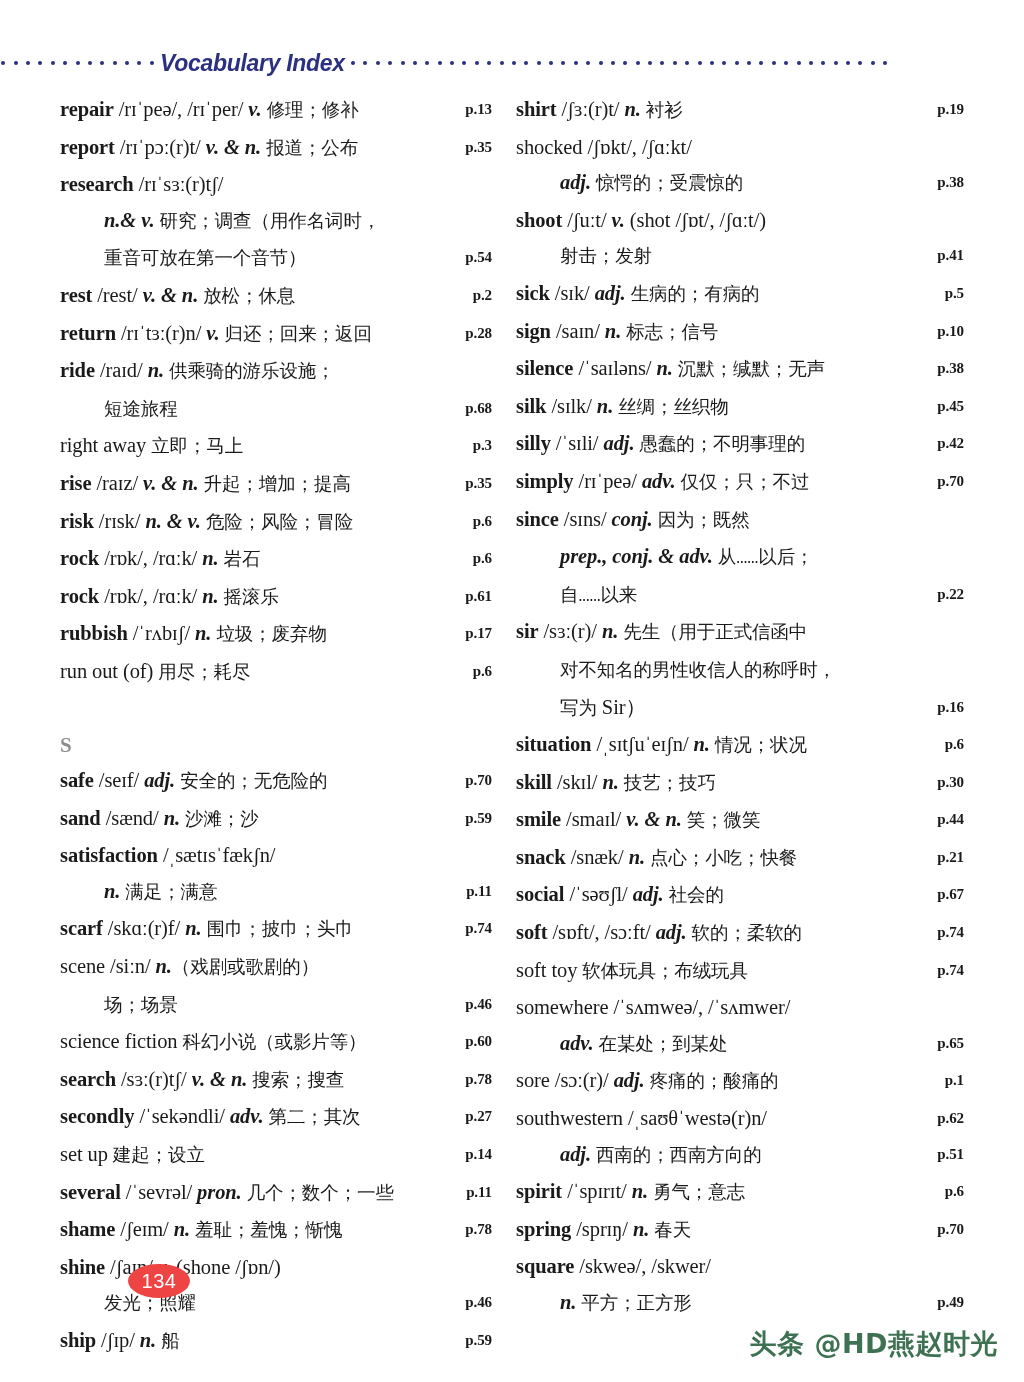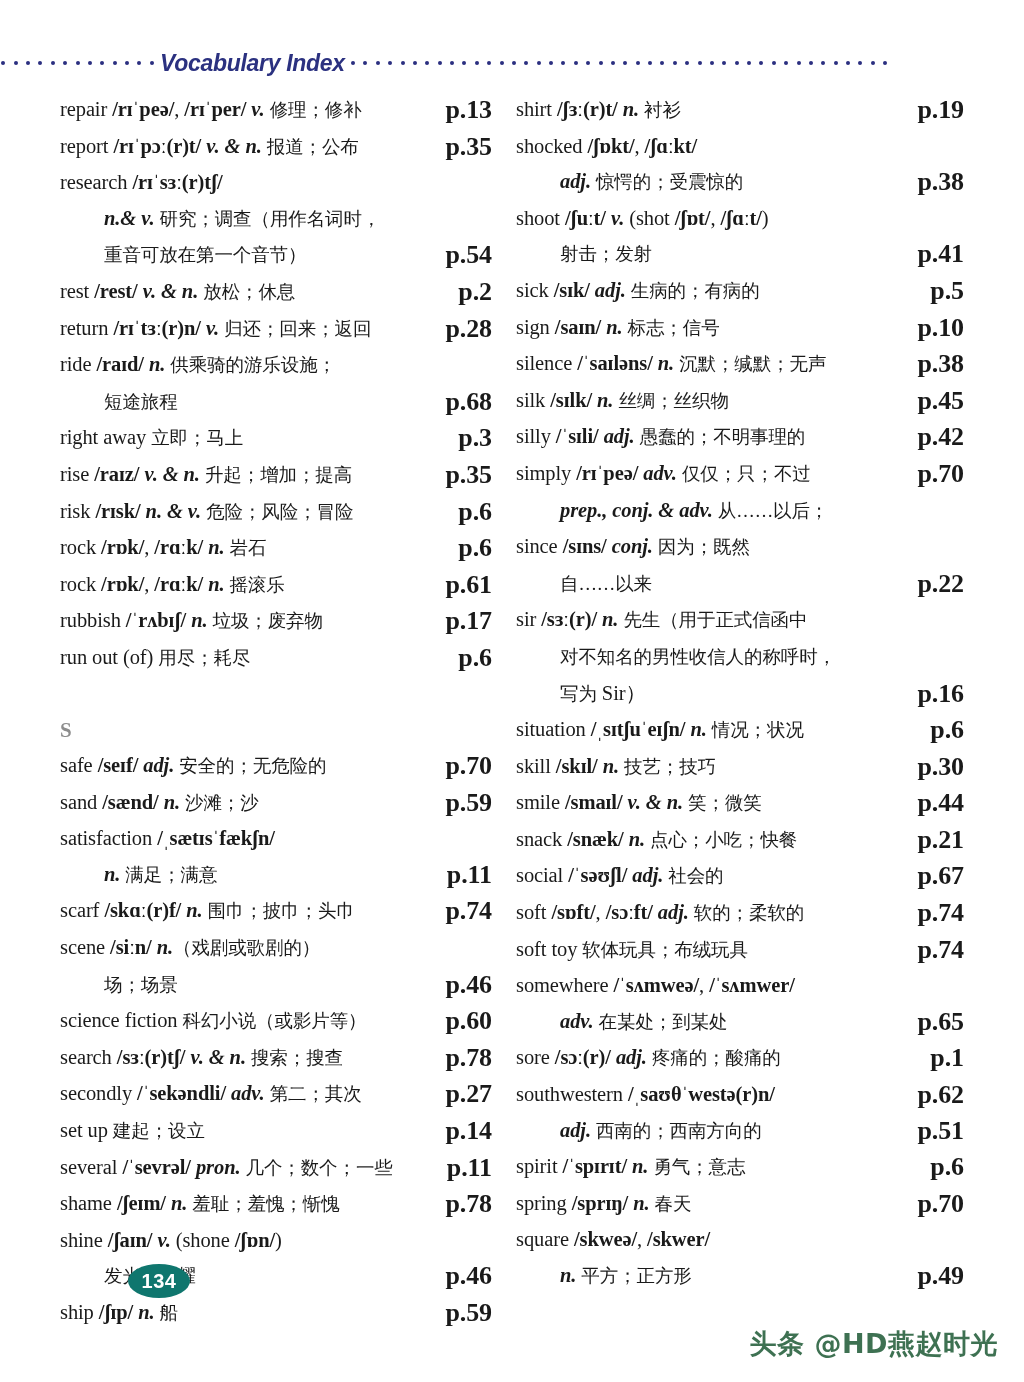--- a/index.html
+++ b/index.html
@@ -78,53 +78,53 @@
     letter-spacing: -0.1px;
   }
   .entry .txt { display: inline; }
   .entry.cont .txt { padding-left: 44px; }
 
   .pg {
     position: absolute;
     right: 0;
     top: 0;
     font-weight: bold;
-    font-size: 26px;
-    white-space: nowrap;
-  }
-
-  
-  .hw       { font-weight: normal; }
+    font-size: 15px;
+    white-space: nowrap;
+  }
+
+  
+  .hw       { font-weight: bold; }
   .hw-plain { font-weight: normal; }
-  .ipa      { font-weight: bold; }
+  .ipa      { font-weight: normal; }
   .pos      { font-style: italic; font-weight: bold; }
-  .cn       { font-family: Liberation Serif, serif;
+  .cn       { font-family: Liberation Mono, monospace;
               font-size: 18.5px; }
 
   .section-letter {
     font-size: 21px;
     font-weight: bold;
     color: #8d8d8d;
     line-height: 35.6px;
     margin-top: 18px;
   }
   .spacer { height: 18px; }
 
   
   .page-badge {
     position: absolute;
     left: 128px;
     top: 1264px;
     width: 62px;
     height: 34px;
     border-radius: 50%;
-    background: #0f766e;
+    background: #ef4444;
     color: #ffffff;
     font-family: "Liberation Sans", "DejaVu Sans", sans-serif;
-    font-weight: bold;
+    font-weight: normal;
     font-size: 20px;
     display: flex;
     align-items: center;
     justify-content: center;
     letter-spacing: 0.5px;
   }
   .watermark {
     position: absolute;
     right: 26px;
     top: 1326px;
@@ -253,22 +253,22 @@
       <div class="entry"><span class="txt"><span class="hw-plain">shocked</span> <span class="ipa">/ʃɒkt/</span>, <span class="ipa">/ʃɑːkt/</span></span></div>
       <div class="entry cont"><span class="txt"><span class="pos">adj.</span> <span class="cn">惊愕的；受震惊的</span></span><span class="pg">p.38</span></div>
       <div class="entry"><span class="txt"><span class="hw">shoot</span> <span class="ipa">/ʃuːt/</span> <span class="pos">v.</span> (shot <span class="ipa">/ʃɒt/</span>, <span class="ipa">/ʃɑːt/</span>)</span></div>
       <div class="entry cont"><span class="txt"><span class="cn">射击；发射</span></span><span class="pg">p.41</span></div>
       <div class="entry"><span class="txt"><span class="hw">sick</span> <span class="ipa">/sɪk/</span> <span class="pos">adj.</span> <span class="cn">生病的；有病的</span></span><span class="pg">p.5</span></div>
       <div class="entry"><span class="txt"><span class="hw">sign</span> <span class="ipa">/saɪn/</span> <span class="pos">n.</span> <span class="cn">标志；信号</span></span><span class="pg">p.10</span></div>
       <div class="entry"><span class="txt"><span class="hw">silence</span> <span class="ipa">/ˈsaɪləns/</span> <span class="pos">n.</span> <span class="cn">沉默；缄默；无声</span></span><span class="pg">p.38</span></div>
       <div class="entry"><span class="txt"><span class="hw">silk</span> <span class="ipa">/sɪlk/</span> <span class="pos">n.</span> <span class="cn">丝绸；丝织物</span></span><span class="pg">p.45</span></div>
       <div class="entry"><span class="txt"><span class="hw">silly</span> <span class="ipa">/ˈsɪli/</span> <span class="pos">adj.</span> <span class="cn">愚蠢的；不明事理的</span></span><span class="pg">p.42</span></div>
       <div class="entry"><span class="txt"><span class="hw">simply</span> <span class="ipa">/rɪˈpeə/</span> <span class="pos">adv.</span> <span class="cn">仅仅；只；不过</span></span><span class="pg">p.70</span></div>
+      <div class="entry"><span class="txt"><span class="hw">since</span> <span class="ipa">/sɪns/</span> <span class="pos">conj.</span> <span class="cn">因为；既然</span></span></div>
       <div class="entry cont"><span class="txt"><span class="pos">prep.,</span> <span class="pos">conj. &amp; adv.</span> <span class="cn">从……以后；</span></span></div>
-      <div class="entry"><span class="txt"><span class="hw">since</span> <span class="ipa">/sɪns/</span> <span class="pos">conj.</span> <span class="cn">因为；既然</span></span></div>
       <div class="entry cont"><span class="txt"><span class="cn">自……以来</span></span><span class="pg">p.22</span></div>
       <div class="entry"><span class="txt"><span class="hw">sir</span> <span class="ipa">/sɜː(r)/</span> <span class="pos">n.</span> <span class="cn">先生（用于正式信函中</span></span></div>
       <div class="entry cont"><span class="txt"><span class="cn">对不知名的男性收信人的称呼时，</span></span></div>
       <div class="entry cont"><span class="txt"><span class="cn">写为</span> Sir）</span><span class="pg">p.16</span></div>
       <div class="entry"><span class="txt"><span class="hw">situation</span> <span class="ipa">/ˌsɪtʃuˈeɪʃn/</span> <span class="pos">n.</span> <span class="cn">情况；状况</span></span><span class="pg">p.6</span></div>
       <div class="entry"><span class="txt"><span class="hw">skill</span> <span class="ipa">/skɪl/</span> <span class="pos">n.</span> <span class="cn">技艺；技巧</span></span><span class="pg">p.30</span></div>
       <div class="entry"><span class="txt"><span class="hw">smile</span> <span class="ipa">/smaɪl/</span> <span class="pos">v. &amp; n.</span> <span class="cn">笑；微笑</span></span><span class="pg">p.44</span></div>
       <div class="entry"><span class="txt"><span class="hw">snack</span> <span class="ipa">/snæk/</span> <span class="pos">n.</span> <span class="cn">点心；小吃；快餐</span></span><span class="pg">p.21</span></div>
       <div class="entry"><span class="txt"><span class="hw">social</span> <span class="ipa">/ˈsəʊʃl/</span> <span class="pos">adj.</span> <span class="cn">社会的</span></span><span class="pg">p.67</span></div>
       <div class="entry"><span class="txt"><span class="hw">soft</span> <span class="ipa">/sɒft/</span>, <span class="ipa">/sɔːft/</span> <span class="pos">adj.</span> <span class="cn">软的；柔软的</span></span><span class="pg">p.74</span></div>

